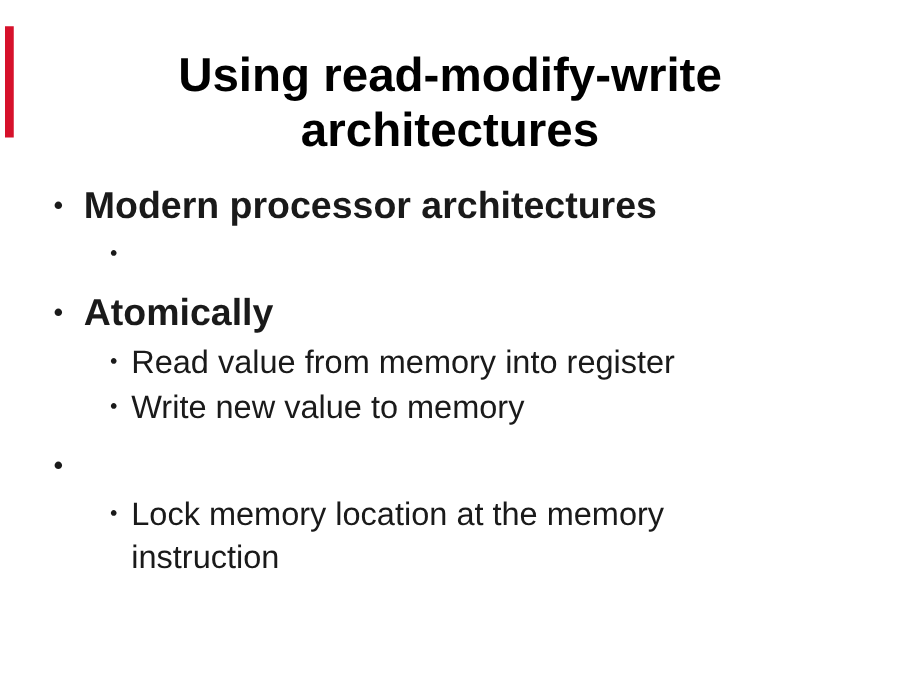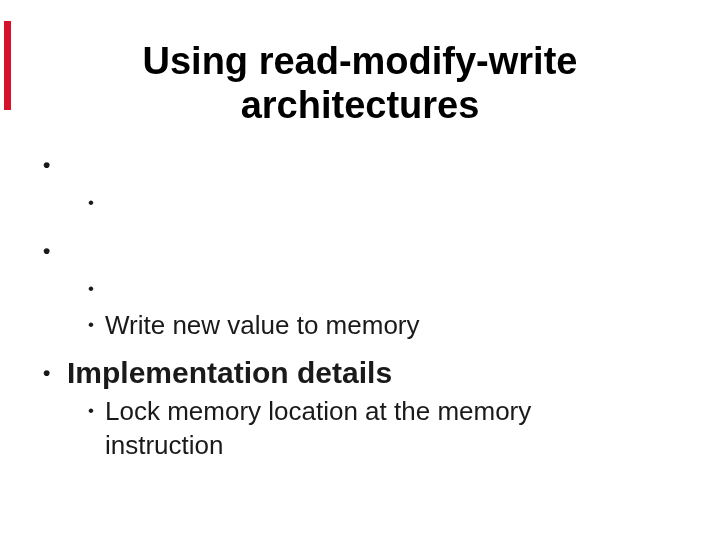--- a/index.html
+++ b/index.html
@@ -87,36 +87,38 @@
   <div class="accent-bar"></div>
 
   <div class="title">
     <div>Using read-modify-write</div>
     <div>architectures</div>
   </div>
 
   <div class="content" id="bullet-list">
       <div class="row l1">
         <span class="bullet">•</span>
+        <span class="text"><span class="seg-plain">Modern processor architectures</span></span>
       </div>
       <div class="row l2">
         <span class="bullet">•</span>
       </div>
       <div class="row l1">
         <span class="bullet">•</span>
+        <span class="text"><span class="seg-plain">Atomically</span></span>
       </div>
       <div class="row l2">
         <span class="bullet">•</span>
+        <span class="text"><span class="seg-plain">Read value from memory into register</span></span>
       </div>
       <div class="row l2">
         <span class="bullet">•</span>
         <span class="text"><span class="seg-plain">Write new value to memory</span></span>
       </div>
       <div class="row l1">
         <span class="bullet">•</span>
-        <span class="text"><span class="seg-plain">Implementation details</span></span>
       </div>
       <div class="row l2">
         <span class="bullet">•</span>
         <span class="text"><span class="seg-plain">Lock memory location at the memory instruction</span></span>
       </div>
     </div>
 </div>
 
 </body></html>

